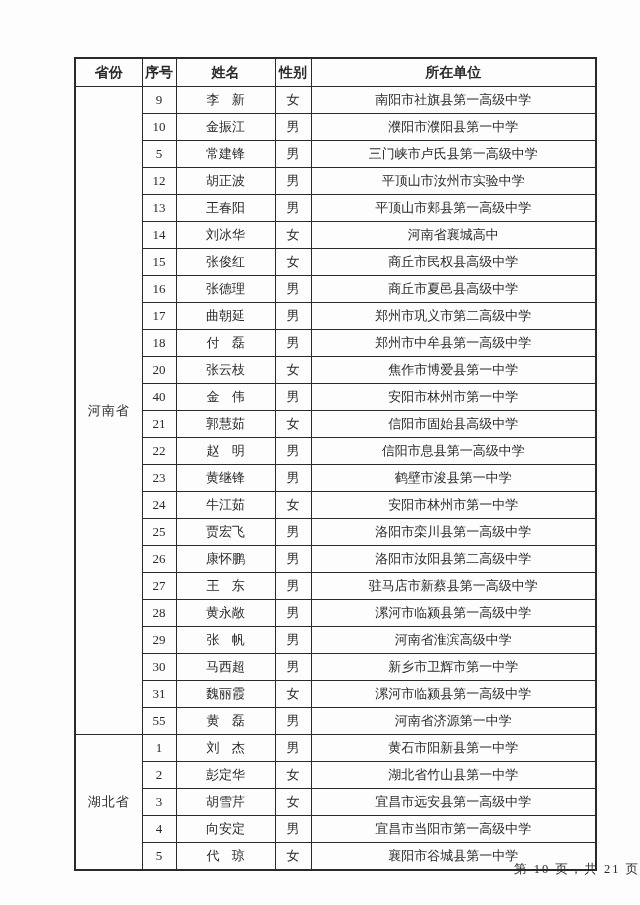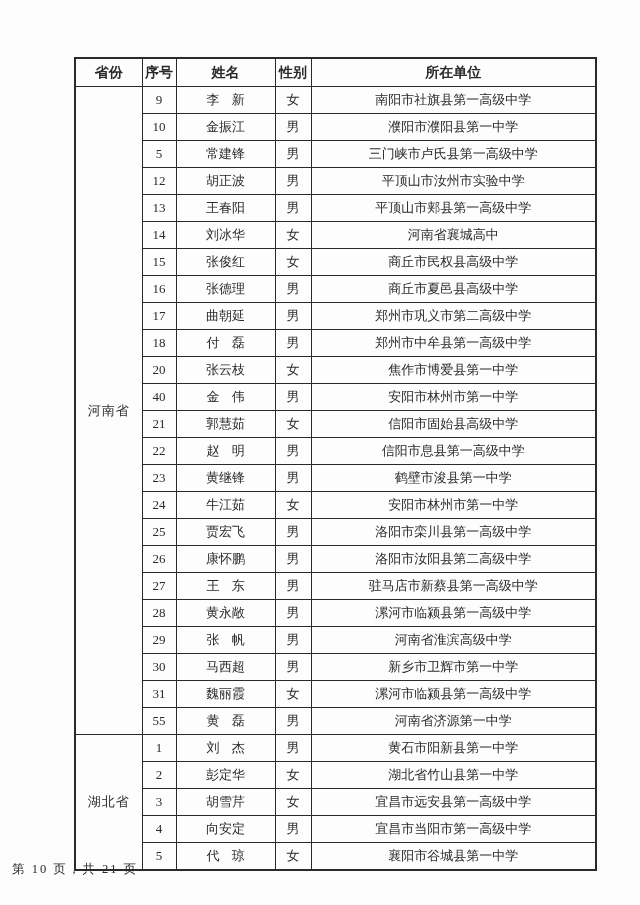--- a/index.html
+++ b/index.html
@@ -40,21 +40,21 @@
     font-size: 14px;
     height: 27px;
     line-height: 27px;
   }
   td.name-cell { word-spacing: 9px; }
   td.province-cell { font-size: 13px; letter-spacing: 1px; }
   .footer {
     position: absolute;
     left: 12px; right: 0;
     top: 861px;
-    text-align: left;
+    text-align: right;
     font-size: 12.5px;
     letter-spacing: 2px;
     color: var(--text-color, #2a2a2a);
   }
 </style>
 </head>
 <body style="--text-color: #2a2a2a; --border-color: #2a2a2a; background: rgb(253, 253, 253);">
 
 <div class="page">
   <table class="roster">

